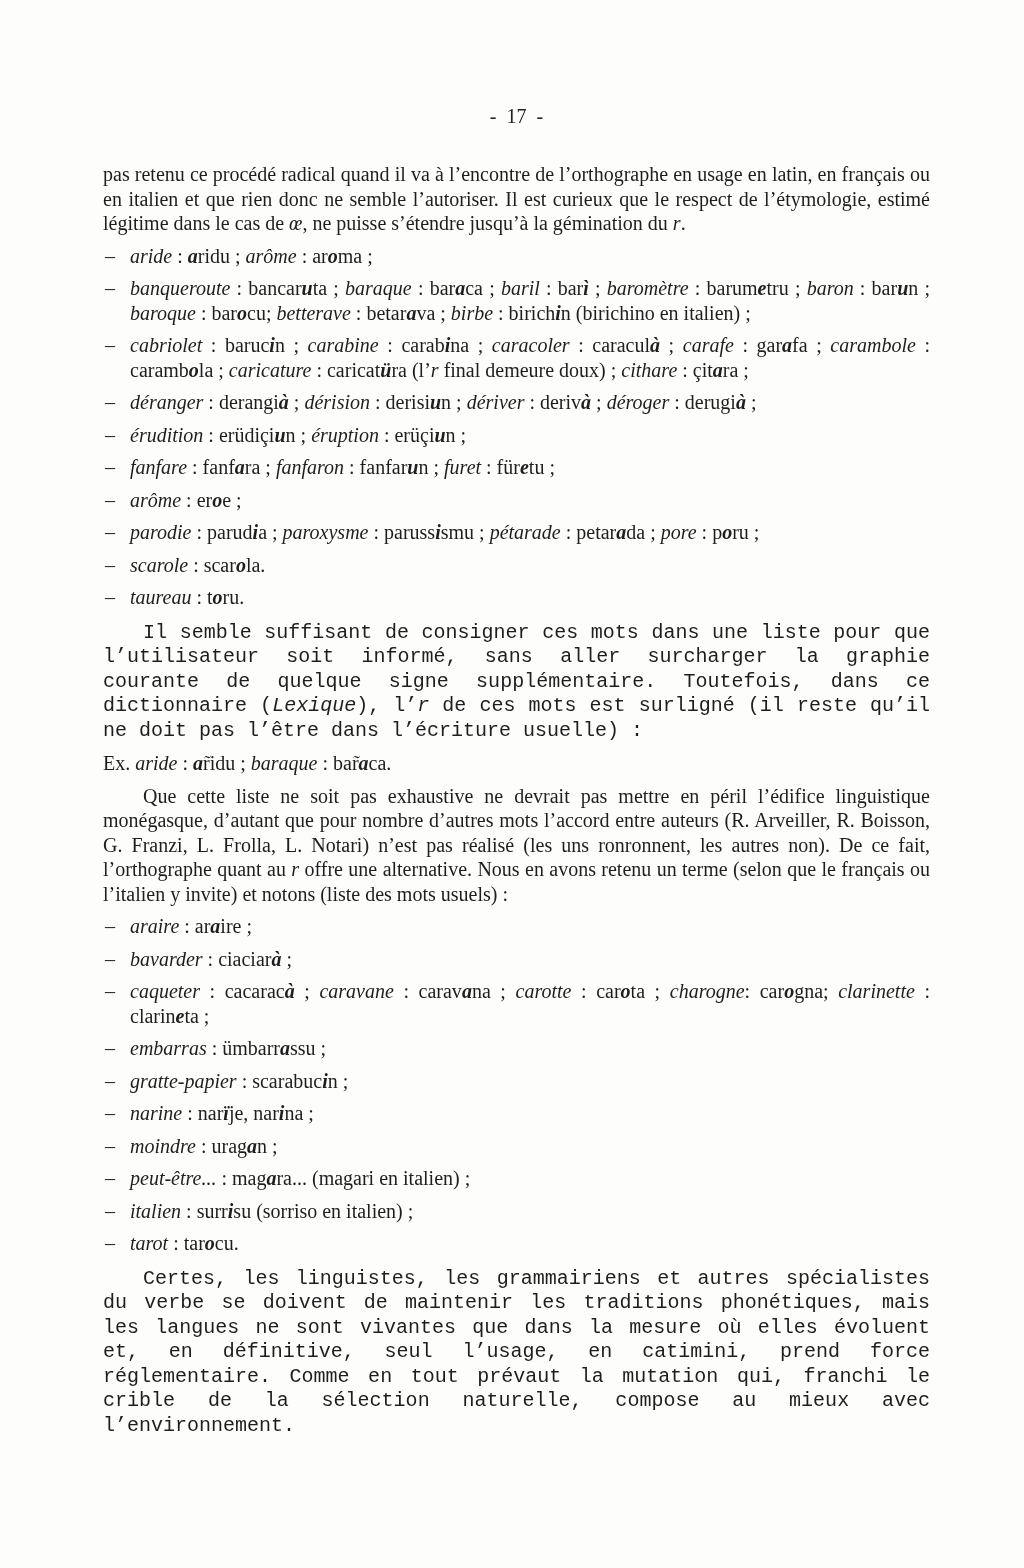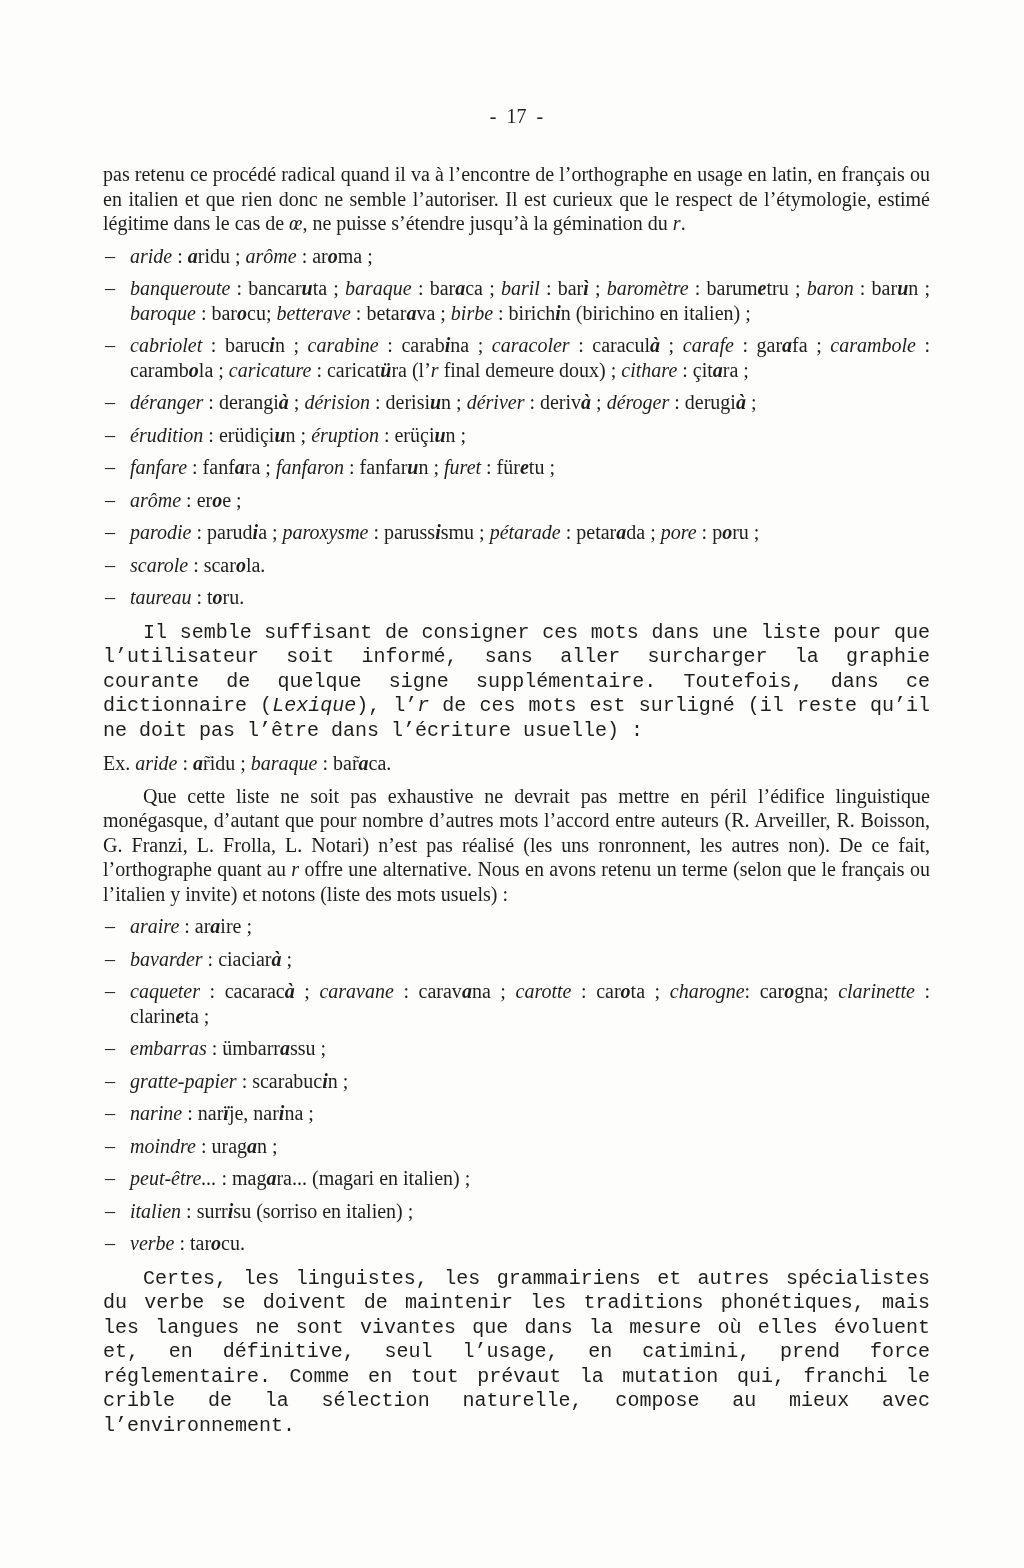--- a/index.html
+++ b/index.html
@@ -69,16 +69,16 @@
       <p class="paragraph indent"><span class="seg">Que cette liste ne soit pas exhaustive ne devrait pas mettre en péril l’édifice linguistique monégasque, d’autant que pour nombre d’autres mots l’accord entre auteurs (R. Arveiller, R. Boisson, G. Franzi, L. Frolla, L. Notari) n’est pas réalisé (les uns ronronnent, les autres non). De ce fait, l’orthographe quant au </span><span class="seg i">r</span><span class="seg"> offre une alternative. Nous en avons retenu un terme (selon que le français ou l’italien y invite) et notons (liste des mots usuels) :</span></p>
       <div class="list-item gap-sm"><span class="dash">–</span><span class="seg i">araire</span><span class="seg"> : ar</span><span class="seg bi">a</span><span class="seg">ire ;</span></div>
       <div class="list-item"><span class="dash">–</span><span class="seg i">bavarder</span><span class="seg"> : ciaciar</span><span class="seg bi">à</span><span class="seg"> ;</span></div>
       <div class="list-item"><span class="dash">–</span><span class="seg i">caqueter</span><span class="seg"> : cacarac</span><span class="seg bi">à</span><span class="seg"> ; </span><span class="seg i">caravane</span><span class="seg"> : carav</span><span class="seg bi">a</span><span class="seg">na ; </span><span class="seg i">carotte</span><span class="seg"> : car</span><span class="seg bi">o</span><span class="seg">ta ; </span><span class="seg i">charogne</span><span class="seg">: car</span><span class="seg bi">o</span><span class="seg">gna; </span><span class="seg i">clarinette</span><span class="seg"> : clarin</span><span class="seg bi">e</span><span class="seg">ta ;</span></div>
       <div class="list-item"><span class="dash">–</span><span class="seg i">embarras</span><span class="seg"> : ümbarr</span><span class="seg bi">a</span><span class="seg">ssu ;</span></div>
       <div class="list-item"><span class="dash">–</span><span class="seg i">gratte-papier</span><span class="seg"> : scarabuc</span><span class="seg bi">i</span><span class="seg">n ;</span></div>
       <div class="list-item"><span class="dash">–</span><span class="seg i">narine</span><span class="seg"> : nar</span><span class="seg bi">ï</span><span class="seg">je, nar</span><span class="seg bi">i</span><span class="seg">na ;</span></div>
       <div class="list-item"><span class="dash">–</span><span class="seg i">moindre</span><span class="seg"> : urag</span><span class="seg bi">a</span><span class="seg">n ;</span></div>
       <div class="list-item"><span class="dash">–</span><span class="seg i">peut-être...</span><span class="seg"> : mag</span><span class="seg bi">a</span><span class="seg">ra... (magari en italien) ;</span></div>
       <div class="list-item"><span class="dash">–</span><span class="seg i">italien</span><span class="seg"> : surr</span><span class="seg bi">i</span><span class="seg">su (sorriso en italien) ;</span></div>
-      <div class="list-item"><span class="dash">–</span><span class="seg i">verbe</span><span class="seg"> : tar</span><span class="seg bi">o</span><span class="seg">cu.</span></div>
+      <div class="list-item"><span class="dash">–</span><span class="seg i">tarot</span><span class="seg"> : tar</span><span class="seg bi">o</span><span class="seg">cu.</span></div>
       <p class="paragraph indent gap-lg"><span class="seg">Certes, les linguistes, les grammairiens et autres spécialistes du verbe se doivent de maintenir les traditions phonétiques, mais les langues ne sont vivantes que dans la mesure où elles évoluent et, en définitive, seul l’usage, en catimini, prend force réglementaire. Comme en tout prévaut la mutation qui, franchi le crible de la sélection naturelle, compose au mieux avec l’environnement.</span></p>
     </div>
 </div>
 
 </body></html>

